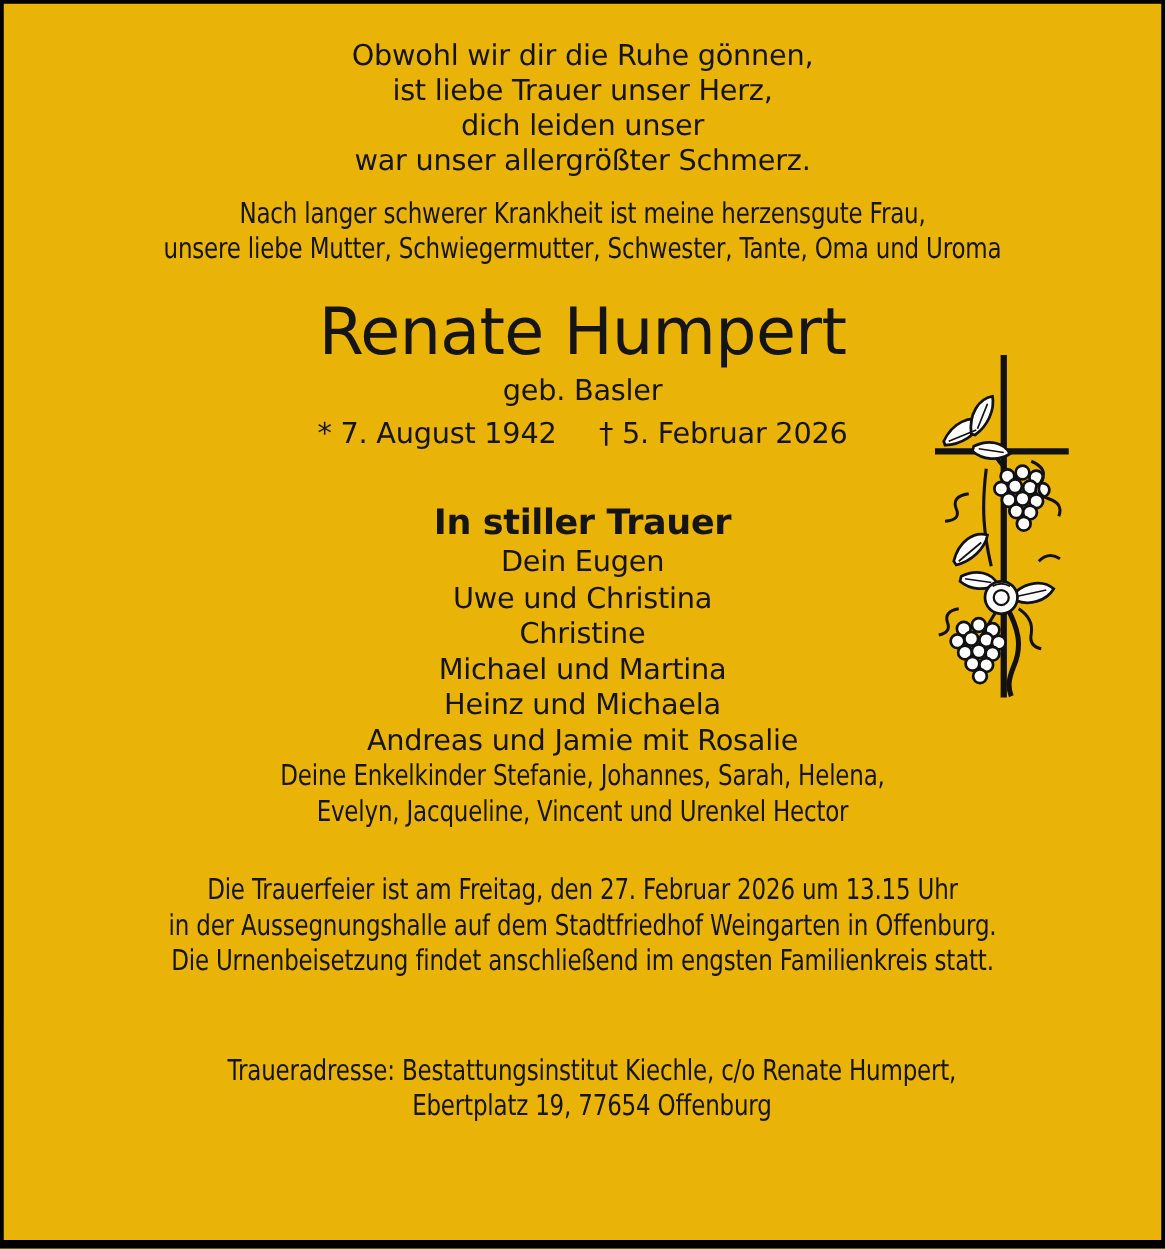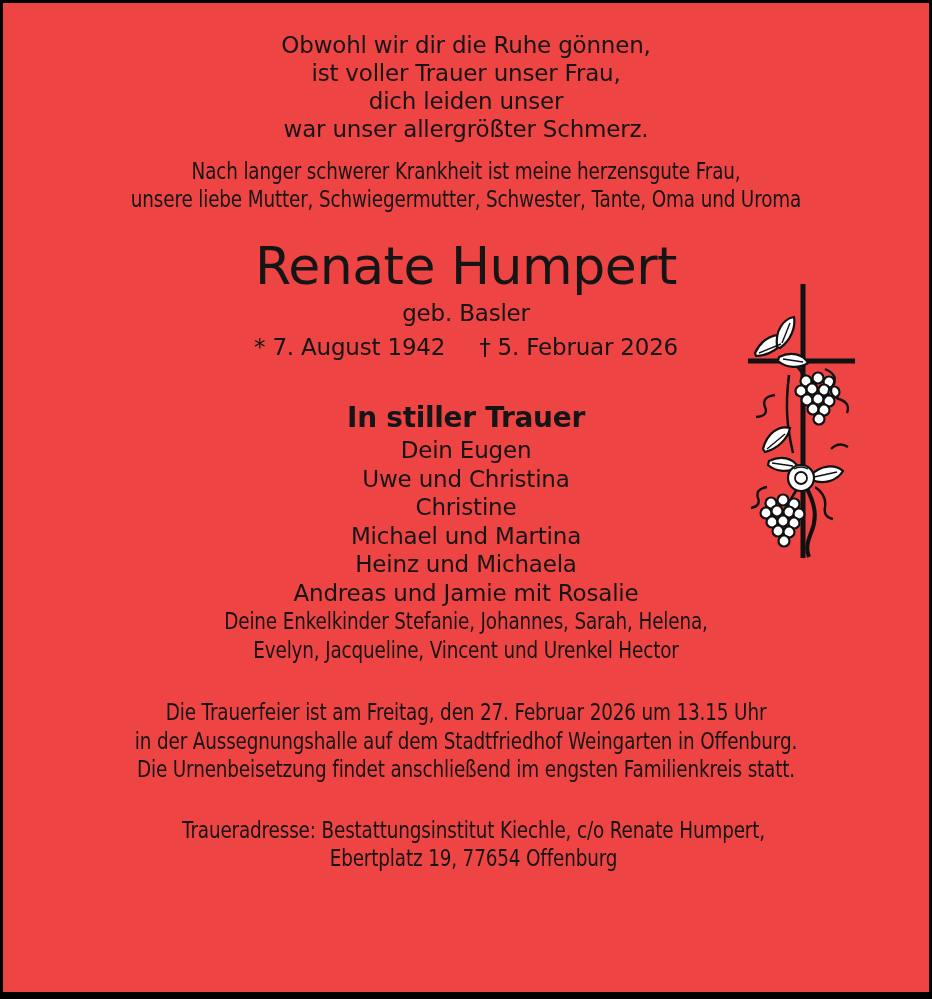--- a/index.html
+++ b/index.html
@@ -2,21 +2,21 @@
 <html lang="de"><head>
 <meta charset="utf-8">
 <style>
   html, body { margin: 0; padding: 0; background: #e8e8e8; }
   .notice {
     position: relative;
     width: 932px;
     height: 999px;
     box-sizing: border-box;
     margin: 0;
-    background: #ef4444;
+    background: #eab308;
     border: 3px solid #000;
     border-bottom-width: 7px;
     font-family: "DejaVu Sans", "Liberation Sans", sans-serif;
     color: #151515;
     overflow: hidden;
   }
   .col {
     position: relative;
     width: 100%;
     padding-top: 28px;
@@ -53,40 +53,40 @@
   .age { margin-top: 21px; }
   .mourn-header {
     margin-top: 39px;
     font-size: 28px;
     line-height: 36px;
     font-weight: 700;
     letter-spacing: -0.3px;
   }
   .service { margin-top: 34px; }
   .service .line, .address .line { line-height: 28.5px; }
-  .address { margin-top: 32px; padding-left: 15px; }
+  .address { margin-top: 59px; padding-left: 15px; }
   .art {
     position: absolute;
     left: 742px;
     top: 274px;
     width: 115px;
     height: 285px;
   }
   .art svg { width: 100%; height: 100%; }
   .art path, .art line, .art circle { stroke: #111; }
 </style>
 </head>
 <body>
 
 <div class="notice">
   <div class="col">
 
     <div>
       <div class="line">Obwohl wir dir die Ruhe gönnen,</div>
-      <div class="line">ist voller Trauer unser Frau,</div>
+      <div class="line">ist liebe Trauer unser Herz,</div>
       <div class="line">dich leiden unser</div>
       <div class="line">war unser allergrößter Schmerz.</div>
     </div>
 
     <div class="intro">
       <div class="line condensed">Nach langer schwerer Krankheit ist meine herzensgute Frau,</div>
       <div class="line condensed">unsere liebe Mutter, Schwiegermutter, Schwester, Tante, Oma und Uroma</div>
     </div>
 
     <div class="deceased-name">Renate Humpert</div>

